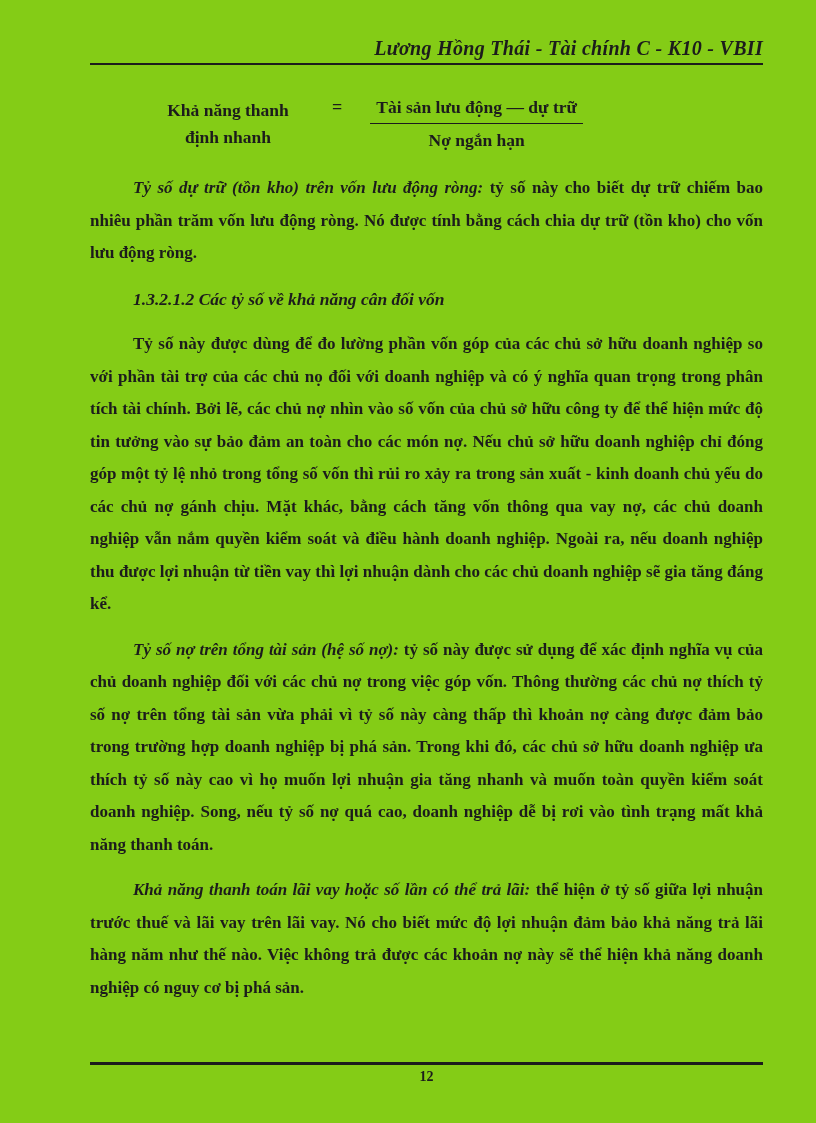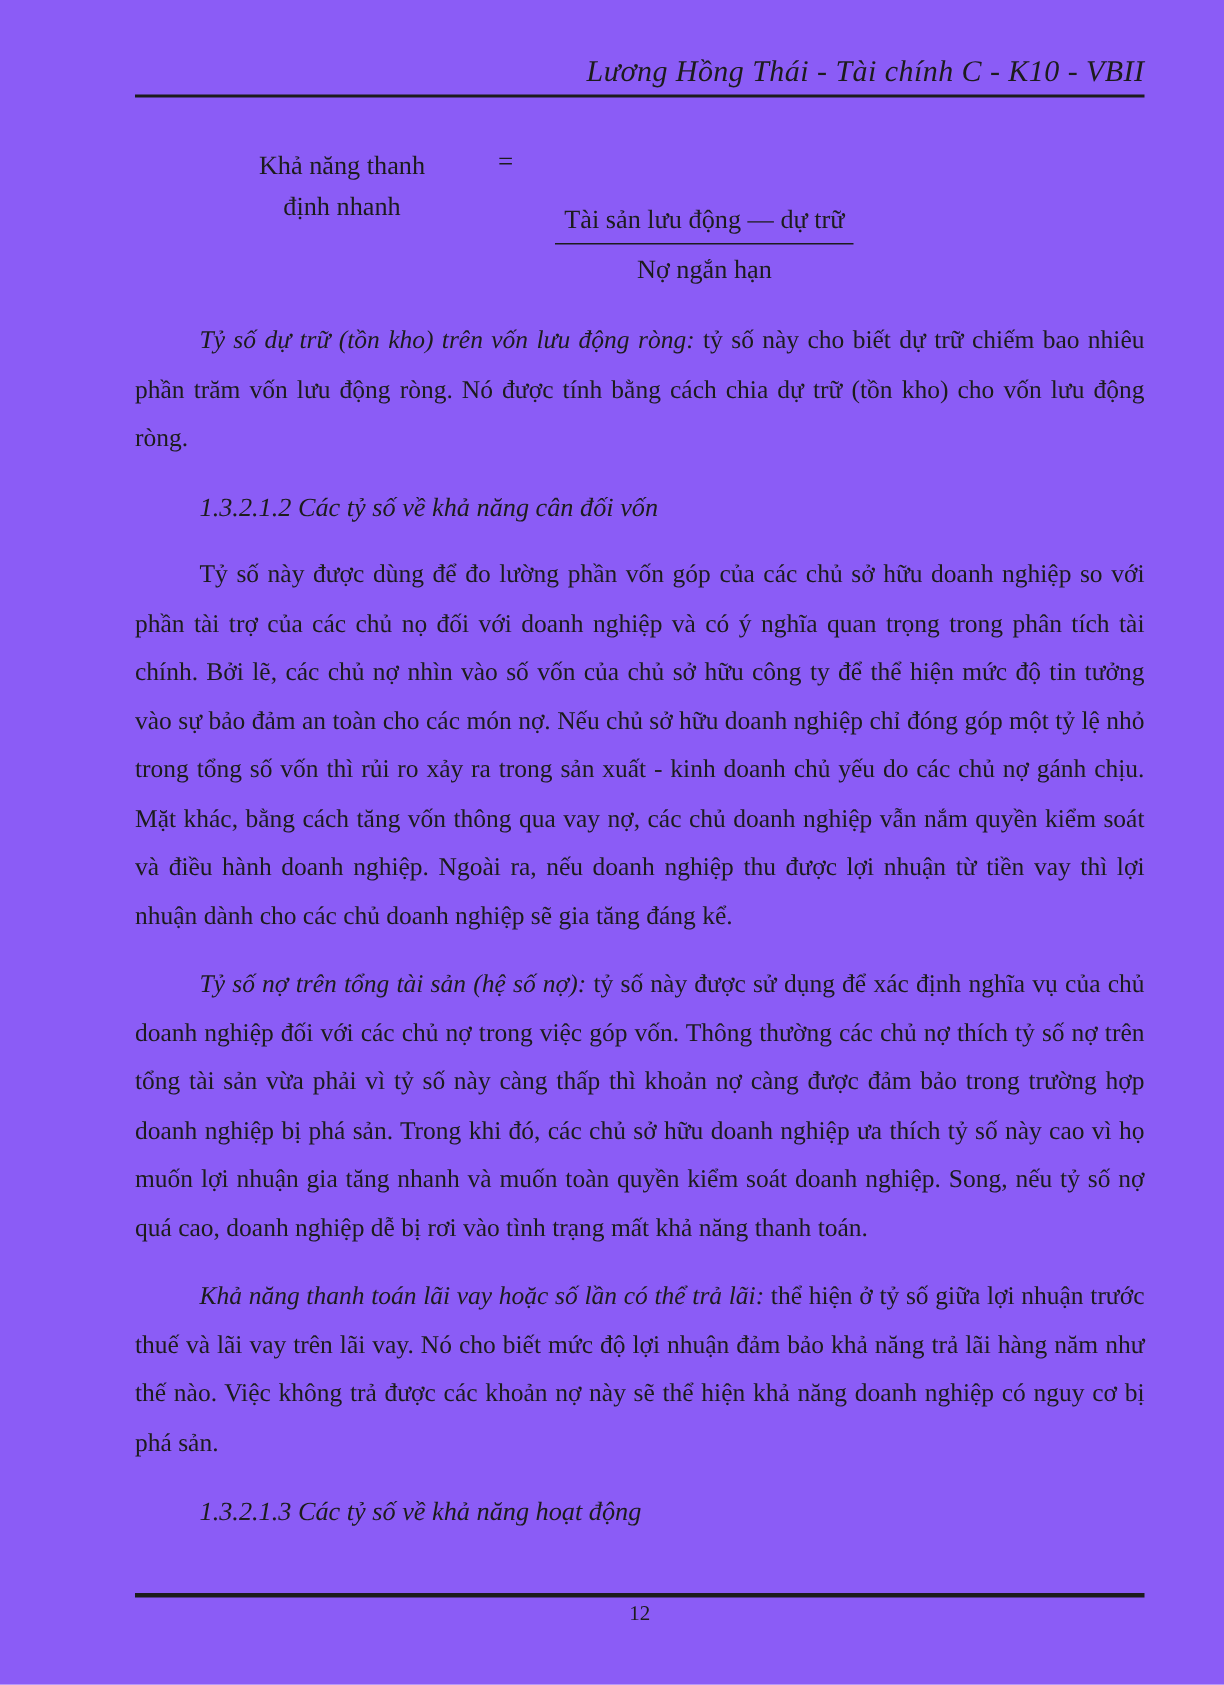--- a/index.html
+++ b/index.html
@@ -11,21 +11,22 @@
     width: 816px;
     height: 1123px;
     font-family: "Liberation Serif", "DejaVu Serif", serif;
     color: #1c1c1c;
     position: relative;
     overflow: hidden;
   }
   .page {
     position: absolute;
     inset: 0;
-    background: #8b5cf6;
+    background: #84cc16;
+    font-weight: bold;
   }
   .content {
     position: absolute;
     left: 90px;
     width: 673px;
     top: 0;
   }
   
   .header-text {
     text-align: right;
@@ -56,21 +57,20 @@
     font-size: 18px;
   }
   .frac {
     display: inline-block;
     text-align: center;
   }
   .frac-num {
     padding: 0 6px 5px 6px;
     border-bottom: 1.6px solid #1c1c1c;
     white-space: nowrap;
-    margin-top: 39px;
   }
   .frac-den {
     padding-top: 6px;
   }
   
   .para {
     font-size: 17px;
     line-height: 32.5px;
     text-align: justify;
     text-indent: 43px;
@@ -131,21 +131,20 @@
     <p class="para"><span class="lead">Tỷ số dự trữ (tồn kho) trên vốn lưu động ròng:</span><span> tỷ số này cho biết dự trữ chiếm bao nhiêu phần trăm vốn lưu động ròng. Nó được tính bằng cách chia dự trữ (tồn kho) cho vốn lưu động ròng.</span></p>
 
     <p class="heading">1.3.2.1.2 Các tỷ số về khả năng cân đối vốn</p>
 
     <p class="para"><span>Tỷ số này được dùng để đo lường phần vốn góp của các chủ sở hữu doanh nghiệp so với phần tài trợ của các chủ nọ đối với doanh nghiệp và có ý nghĩa quan trọng trong phân tích tài chính. Bởi lẽ, các chủ nợ nhìn vào số vốn của chủ sở hữu công ty để thể hiện mức độ tin tưởng vào sự bảo đảm an toàn cho các món nợ. Nếu chủ sở hữu doanh nghiệp chỉ đóng góp một tỷ lệ nhỏ trong tổng số vốn thì rủi ro xảy ra trong sản xuất - kinh doanh chủ yếu do các chủ nợ gánh chịu. Mặt khác, bằng cách tăng vốn thông qua vay nợ, các chủ doanh nghiệp vẫn nắm quyền kiểm soát và điều hành doanh nghiệp. Ngoài ra, nếu doanh nghiệp thu được lợi nhuận từ tiền vay thì lợi nhuận dành cho các chủ doanh nghiệp sẽ gia tăng đáng kể.</span></p>
 
     <p class="para"><span class="lead">Tỷ số nợ trên tổng tài sản (hệ số nợ):</span><span> tỷ số này được sử dụng để xác định nghĩa vụ của chủ doanh nghiệp đối với các chủ nợ trong việc góp vốn. Thông thường các chủ nợ thích tỷ số nợ trên tổng tài sản vừa phải vì tỷ số này càng thấp thì khoản nợ càng được đảm bảo trong trường hợp doanh nghiệp bị phá sản. Trong khi đó, các chủ sở hữu doanh nghiệp ưa thích tỷ số này cao vì họ muốn lợi nhuận gia tăng nhanh và muốn toàn quyền kiểm soát doanh nghiệp. Song, nếu tỷ số nợ quá cao, doanh nghiệp dễ bị rơi vào tình trạng mất khả năng thanh toán.</span></p>
 
     <p class="para"><span class="lead">Khả năng thanh toán lãi vay hoặc số lần có thể trả lãi:</span><span> thể hiện ở tỷ số giữa lợi nhuận trước thuế và lãi vay trên lãi vay. Nó cho biết mức độ lợi nhuận đảm bảo khả năng trả lãi hàng năm như thế nào. Việc không trả được các khoản nợ này sẽ thể hiện khả năng doanh nghiệp có nguy cơ bị phá sản.</span></p>
 
-    <p class="heading">1.3.2.1.3 Các tỷ số về khả năng hoạt động</p>
 
   </div>
 
   <div class="footer">
     <hr class="footer-rule">
     <div class="page-num">12</div>
   </div>
 </div>
 
 </body></html>

